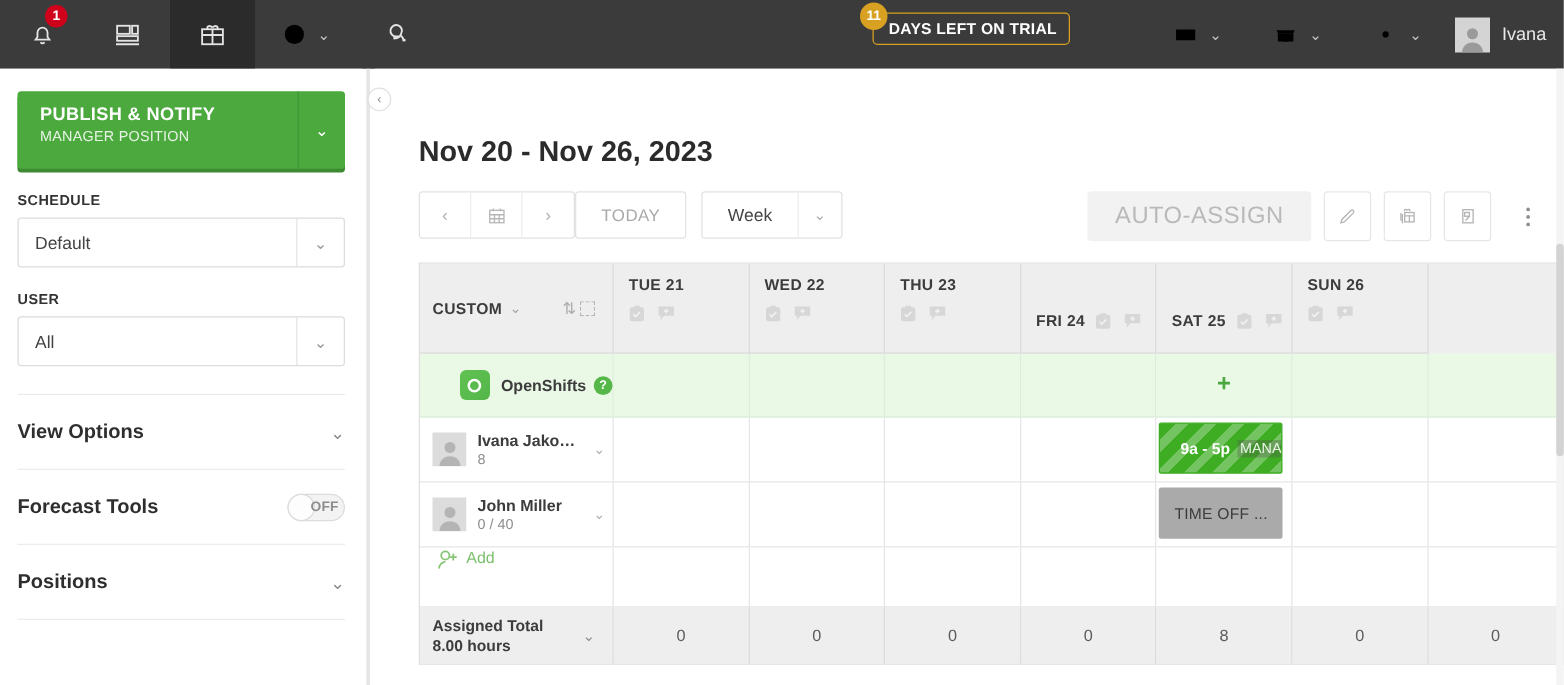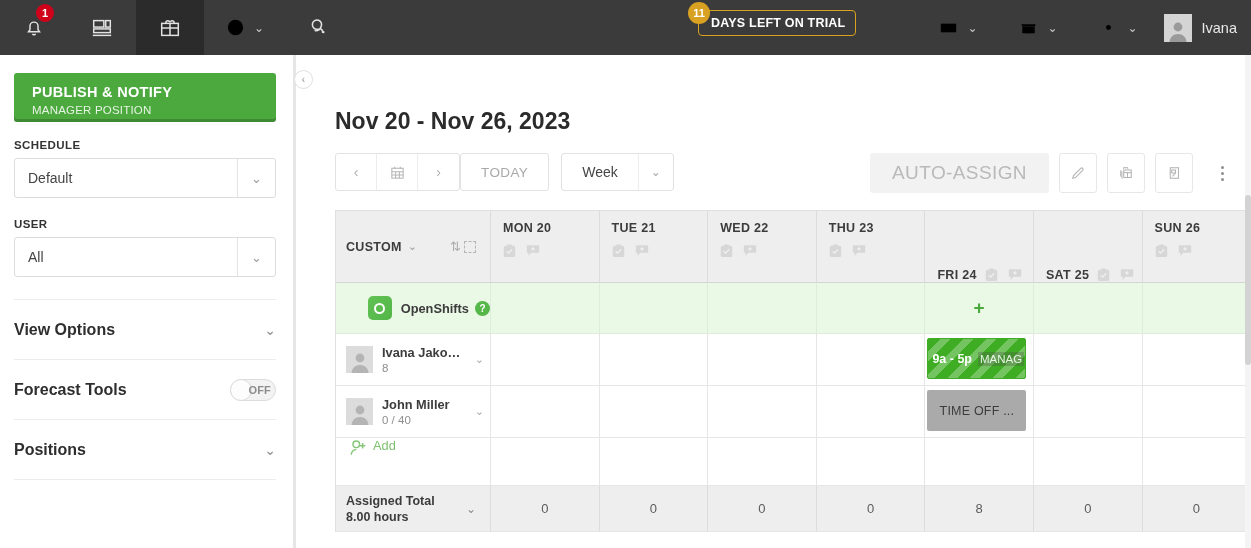--- a/index.html
+++ b/index.html
@@ -66,24 +66,24 @@
   .avatar-nav svg { fill: #9a9a9a; }
   .user-name { color: #e8e8e8; font-size: 14.5px; margin-left: 10px; }
 
   
   .sidebar {
     position: absolute; left: 0; top: 55px;
     width: 290px; height: 493px;
     background: #ffffff; padding: 18px 14px 0 14px;
   }
   .publish-btn {
-    display: flex; height: 46px;
+    display: flex; height: 62px;
     background: #4ba93e; border-radius: 3px;
     box-shadow: 0 3px 0 #3d8a32;
-    cursor: pointer; overflow: hidden; flex-direction: column;
+    cursor: pointer; overflow: hidden;
   }
   .publish-main {
     flex: 1; padding: 11px 0 0 18px; color: #fff;
   }
   .publish-title { font-size: 14.5px; font-weight: bold; letter-spacing: .3px; }
   .publish-sub { font-size: 11.5px; margin-top: 4px; color: #e7f3e4; letter-spacing: .2px; }
   .publish-chev {
     width: 38px; border-left: 1px solid #3f9434;
     display: flex; align-items: center; justify-content: center;
     color: #fff; font-size: 13px;
@@ -229,21 +229,21 @@
   .custom-lbl { font-size: 12.5px; font-weight: bold; color: #3c3c3c; letter-spacing: .3px; }
   .custom-chev { color: #9d9d9d; font-size: 11px; margin-left: 6px; }
   .sort-icons { display: flex; align-items: center; gap: 3px; color: #adadad; font-size: 13px; }
   .dash-sq {
     width: 12px; height: 12px; border: 1.4px dashed #b5b5b5; border-radius: 1px;
     display: inline-block;
   }
   .day-hdr { padding: 10px 0 0 12px; height: 100%; }
   .day-lbl { font-size: 12.5px; font-weight: bold; color: #3c3c3c; letter-spacing: .3px; }
   .day-icons { display: flex; gap: 10px; margin-top: 9px; }
-  .day-hdr.inline { display: flex; align-items: flex-end; padding-top: 20px; }
+  .day-hdr.inline { display: flex; align-items: center; padding-top: 20px; }
   .day-hdr.inline .day-icons { margin-top: 0; margin-left: 8px; }
   .mini-ico { opacity: .92; }
 
   
   .r-open { height: 51px; background: #eaf8e6; }
   .r-open .gcell { background: #eaf8e6; border-right: 1px solid #dceedb; border-bottom: 1px solid #dceedb; }
   .open-name { display: flex; align-items: center; padding-left: 10px; height: 100%; justify-content: flex-end; }
   .open-sq {
     width: 24px; height: 24px; border-radius: 5px;
     background: linear-gradient(135deg,#62c254 0%,#53b548 100%);
@@ -284,21 +284,21 @@
   .shift-cell { position: relative; }
   .shift {
     position: absolute; left: 2px; top: 4px;
     width: 99px; height: 41px;
     background: #3fad24;
     background-image: repeating-linear-gradient(-45deg,
         rgba(255,255,255,.28) 0px, rgba(255,255,255,.28) 7px,
         rgba(255,255,255,0) 7px, rgba(255,255,255,0) 16px);
     border: 1.5px solid #3fad24;
     border-radius: 2px;
-    display: flex; align-items: center; padding-left: 4px;
+    display: flex; align-items: center; padding-left: 16px;
     overflow: hidden; cursor: pointer;
   }
   .shift-time { font-size: 12.5px; font-weight: bold; color: #fff; white-space: nowrap; }
   .shift-pos {
     font-size: 11.5px; color: #e8f5e5; margin-left: 6px;
     background: rgba(80,80,80,.30); padding: 1px 2px;
     white-space: nowrap;
   }
   .timeoff {
     position: absolute; left: 2px; top: 4px;
@@ -556,36 +556,20 @@
             <span class="custom-lbl">CUSTOM</span>
             <span class="custom-chev">⌄</span>
           </span>
           <span class="sort-icons">
             <span>⇅</span>
             <span class="dash-sq"></span>
           </span>
         </div>
       </div>
 
-      <div class="gcell c-day">
-        <div class="day-hdr">
-          <div class="day-lbl">MON 20</div>
-          <div class="day-icons">
-            <svg class="mini-ico" width="13" height="14" viewBox="0 0 16 17">
-              <rect x="1" y="2" width="14" height="14" rx="2" fill="#d6d6d6"></rect>
-              <rect x="5" y="0.5" width="6" height="3" rx="1" fill="#d6d6d6"></rect>
-              <path d="M4.5 9l2.2 2.2 4.5-4.5" stroke="#f2f2f2" stroke-width="1.6" fill="none"></path>
-            </svg>
-            <svg class="mini-ico" width="14" height="14" viewBox="0 0 17 16">
-              <path d="M1 1h15v9H6.5L3 14v-4H1z" fill="#d6d6d6"></path>
-              <path d="M8.5 3.3v4.2M6.4 5.4h4.2" stroke="#f2f2f2" stroke-width="1.6"></path>
-            </svg>
-          </div>
-        </div>
-      </div>
 
       <div class="gcell c-day">
         <div class="day-hdr">
           <div class="day-lbl">TUE 21</div>
           <div class="day-icons">
             <svg class="mini-ico" width="13" height="14" viewBox="0 0 16 17">
               <rect x="1" y="2" width="14" height="14" rx="2" fill="#d6d6d6"></rect>
               <rect x="5" y="0.5" width="6" height="3" rx="1" fill="#d6d6d6"></rect>
               <path d="M4.5 9l2.2 2.2 4.5-4.5" stroke="#f2f2f2" stroke-width="1.6" fill="none"></path>
             </svg>

